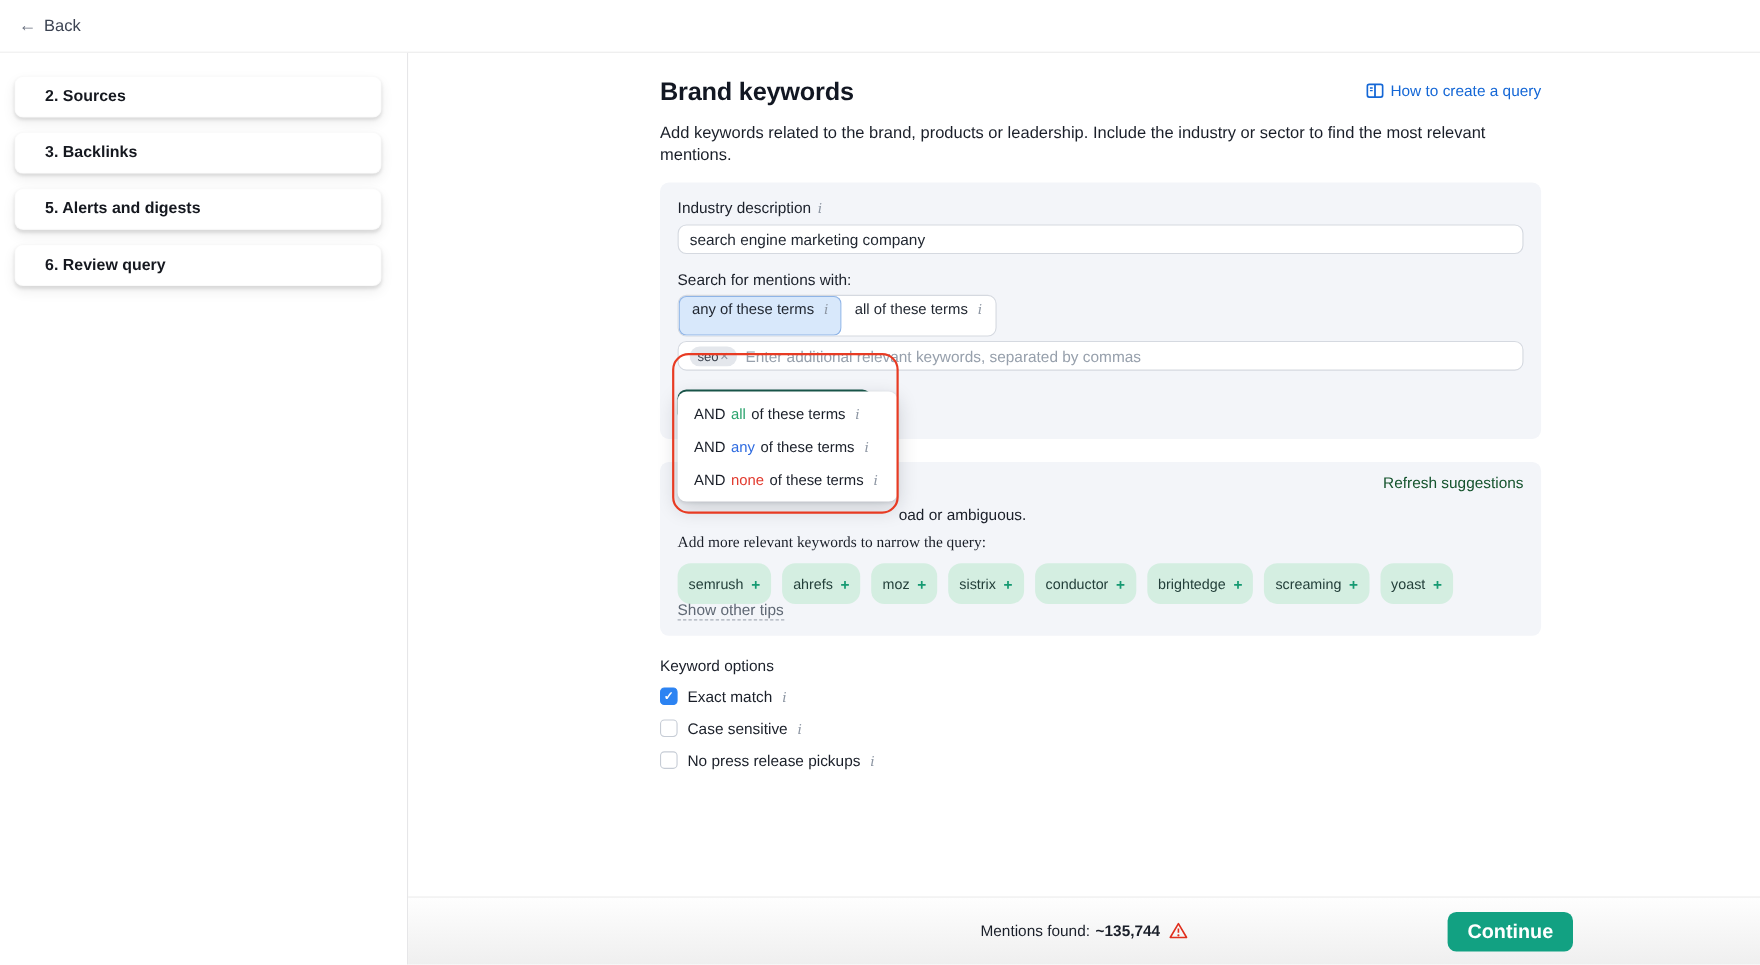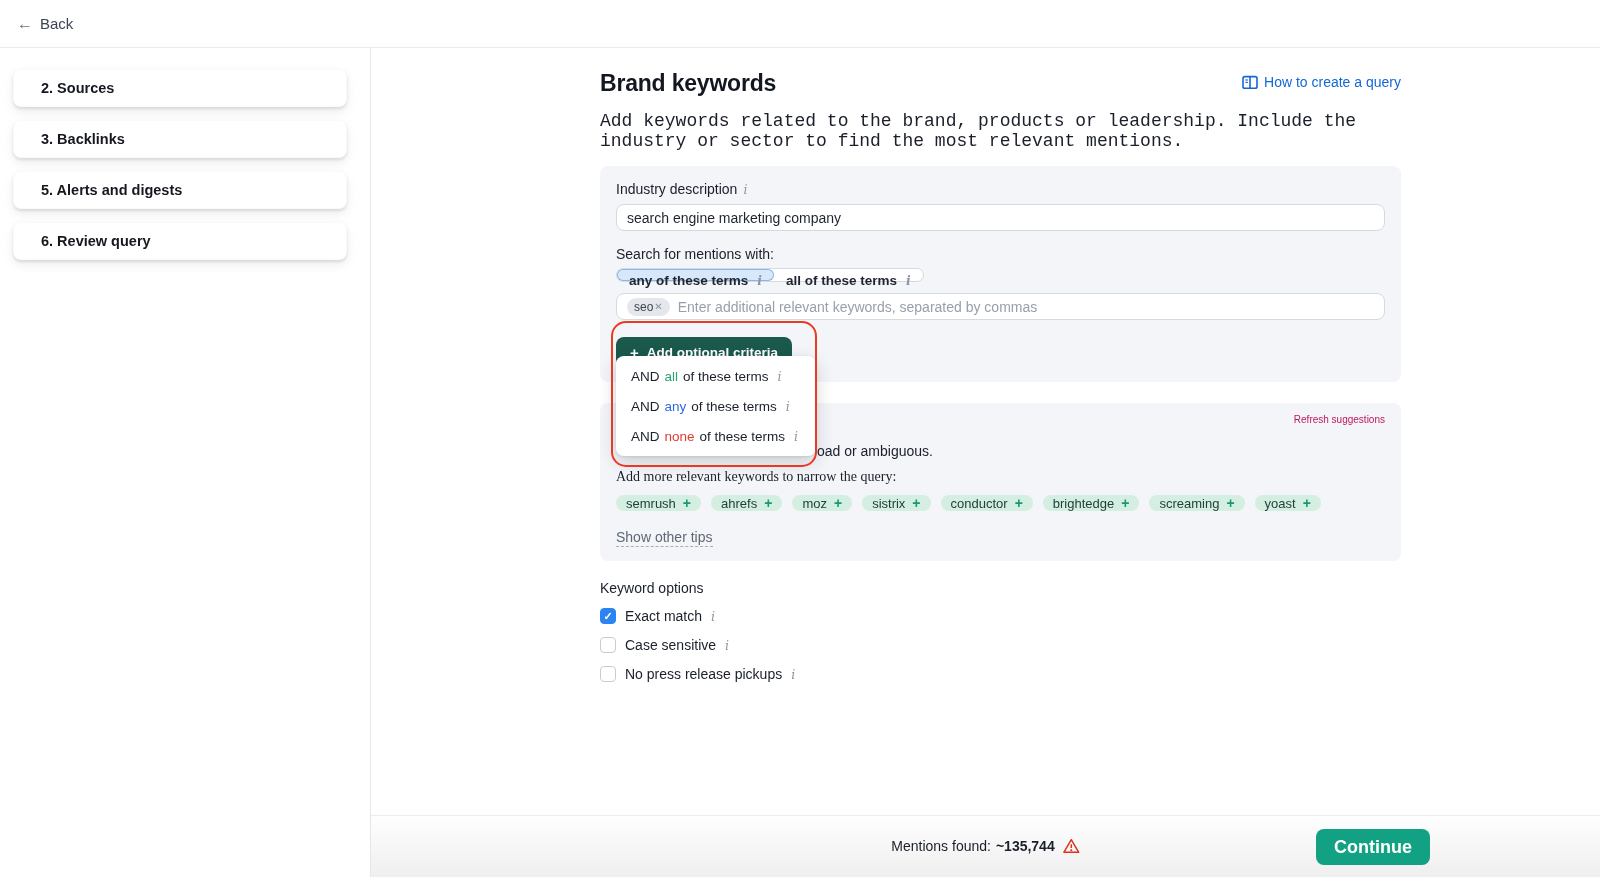--- a/index.html
+++ b/index.html
@@ -20,43 +20,43 @@
     border-radius:8px; display:flex; align-items:center; padding-left:27px;
     font-size:14.5px; font-weight:bold; color:#15181f; cursor:pointer;
     box-shadow:0 2px 3px rgba(0,0,0,0.10), 0 5px 12px rgba(0,0,0,0.07);
   }
   .step-card.active { background:#f9f2fe; border:1px solid #dcc4f2; box-shadow:0 2px 4px rgba(140,90,190,0.10); }
   .main { position:relative; flex:1; }
   .content { position:absolute; left:229px; top:0; width:801px; }
   
   h1.page-title { margin-top:22px; font-size:23px; font-weight:bold; color:#121722; letter-spacing:-0.2px; }
   .help-link { position:absolute; top:26px; right:0; display:flex; align-items:center; gap:6px; color:#1467d6; font-size:14px; cursor:pointer; text-decoration:none; }
-  .desc { margin-top:14px; font-size:18px; line-height:20px; color:#1a1f29;font-family:Liberation Mono, monospace; }
+  .desc { margin-top:14px; font-size:15px; line-height:20px; color:#1a1f29; }
   
   .panel { background:#f3f5f9; border-radius:8px; margin-top:15px; padding:15px 16px; position:relative; }
   .field-label { display:flex; align-items:baseline; gap:6px; font-size:14px; color:#1a1f29; }
   .info { font-family:"DejaVu Serif", serif; font-style:italic; font-size:12.5px; color:#8d96a3; cursor:pointer; }
   .text-input { margin-top:7px; height:27px; background:#fff; border:1px solid #d5d9e0; border-radius:8px; display:flex; align-items:center; padding:0 10px; font-size:14px; color:#1f252f; cursor:text; }
   .mt { margin-top:15px; }
-  .seg { margin-top:6px; display:inline-flex; background:#fff; border:1px solid #d5d9e0; border-radius:8px; height:14px;font-weight:bold; }
+  .seg { margin-top:6px; display:inline-flex; background:#fff; border:1px solid #d5d9e0; border-radius:8px; height:38px; }
   .seg-item { display:flex; align-items:baseline; gap:9px; padding:4px 12px; font-size:13.5px; color:#1f252f; border-radius:7px; cursor:pointer; }
   .seg-item.selected { background:#d8e8fb; box-shadow:inset 0 0 0 1px #8fb4e6; }
   .text-input.kw { margin-top:4px; gap:8px; }
   .chip-gray { background:#e4e7ec; border-radius:10px; padding:2px 7px; font-size:12px; color:#3c434e; display:inline-flex; align-items:center; gap:1px; cursor:default; }
   .chip-gray .x { color:#8b929e; font-size:10px; cursor:pointer; }
   .placeholder { color:#97a0ac; font-size:14px; }
   .add-btn { margin-top:17px; display:inline-flex; align-items:center; gap:8px; background:#1a594c; color:#fff; font-size:13.5px; font-weight:bold; padding:0 14px; height:30px; border-radius:8px; cursor:pointer; }
   .add-btn .plus { font-size:15px; font-weight:bold; }
   
   .panel2 { margin-top:21px; height:158px; padding:0; }
-  .refresh { position:absolute; top:11px; right:16px; font-size:10px; color:#be185d; cursor:default; }
+  .refresh { position:absolute; top:11px; right:16px; font-size:14px; color:#14532d; cursor:default; }
   .fragment { position:absolute; left:217px; top:40px; font-size:14px; color:#1a1f29; }
   .narrow { position:absolute; left:16px; top:66px; font-size:14px; color:#1a1f29;font-family:Liberation Serif, serif; }
   .chips { position:absolute; left:16px; top:92px; display:flex; gap:10px; }
-  .chip { background:#d4eee1; border-radius:12px; height:16px; display:inline-flex; align-items:center; gap:7px; padding:0 10px; font-size:13px; color:#233f3a; cursor:pointer; }
+  .chip { background:#d4eee1; border-radius:12px; height:37px; display:inline-flex; align-items:center; gap:7px; padding:0 10px; font-size:13px; color:#233f3a; cursor:pointer; }
   .chip-plus { color:#169a72; font-weight:bold; font-size:14px; }
   .tips { position:absolute; left:16px; top:126px; font-size:14px; color:#5f6874; border-bottom:1px dashed #a8aeb8; padding-bottom:1px; cursor:pointer; }
   
   .options { margin-top:19px; }
   .opt-title { font-size:14px; color:#1a1f29; }
   .opt-row { margin-top:11px; display:flex; align-items:center; gap:9px; height:18px; }
   .cb { width:16px; height:16px; border-radius:4px; border:1px solid #c6ccd5; background:#fff; display:flex; align-items:center; justify-content:center; cursor:pointer; flex:none; }
   .cb.checked { background:#2c83f2; border-color:#2c83f2; }
   .cb .tick { color:#fff; font-size:11px; font-weight:bold; line-height:1; }
   .opt-label { font-size:14px; color:#1a1f29; }

